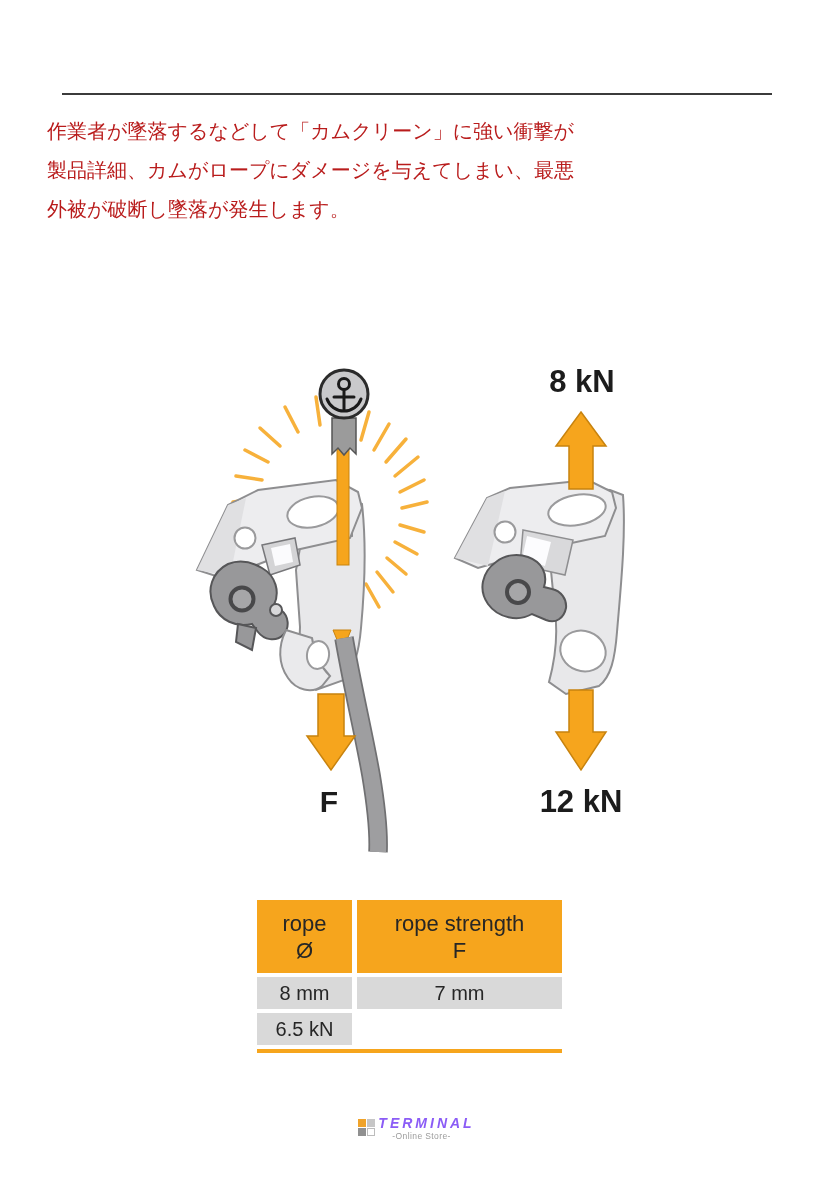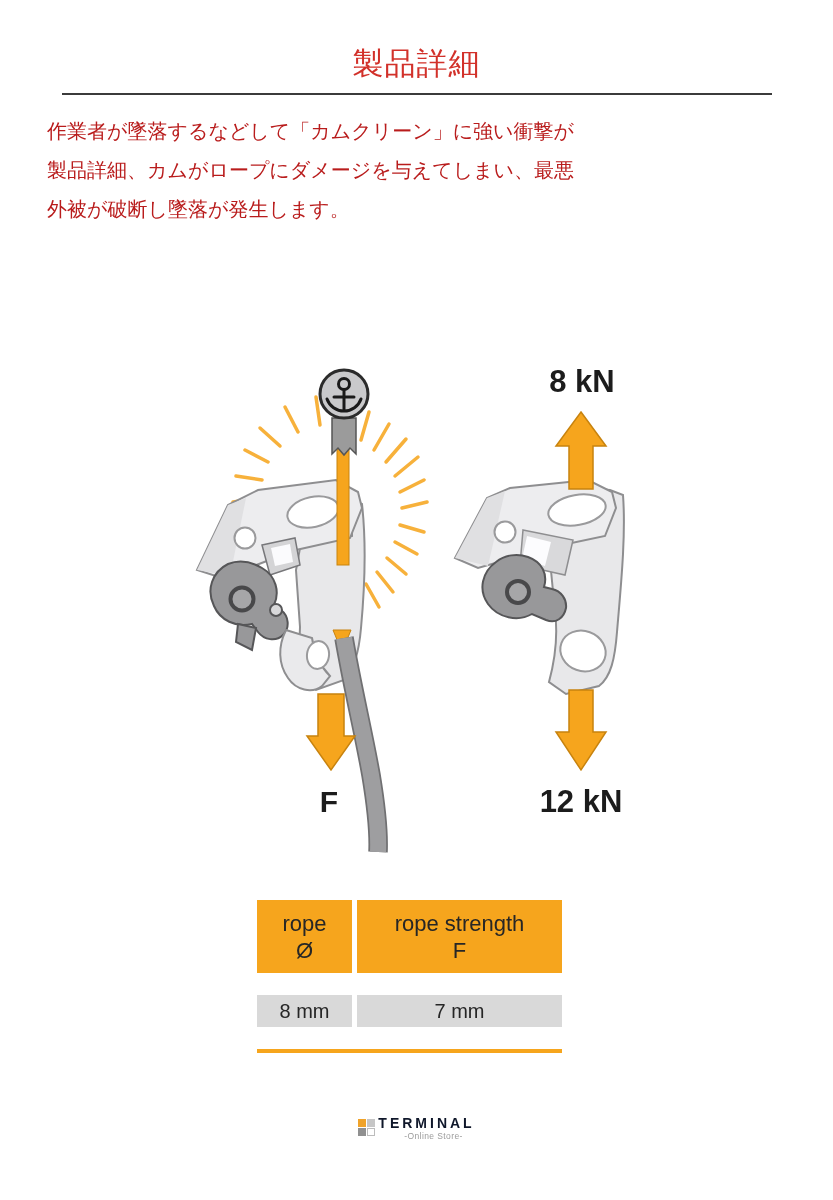--- a/index.html
+++ b/index.html
@@ -18,21 +18,21 @@
     position:absolute;top:112px;left:47px;width:760px;
     font-size:20px;line-height:39px;color:#b91c1c;
   }
   .diagram-svg{position:absolute;top:340px;left:0;}
   .diagram-svg text{
     font-family:"Liberation Sans",sans-serif;font-weight:bold;fill:#1c1c1c;
   }
   
   .spec-table{
     position:absolute;top:900px;left:257px;width:305px;
-    display:grid;grid-template-columns:95px 205px;gap:22px 5px;
+    display:grid;grid-template-columns:95px 205px;gap:4px 5px;
   }
   .spec-th{
     background:#f6a51d;height:73px;display:flex;flex-direction:column;
     align-items:center;justify-content:center;font-size:22px;line-height:27px;
     color:#262626;text-align:center;
   }
   .spec-td{
     background:#d9d9d9;height:32px;line-height:32px;text-align:center;
     font-size:20px;color:#262626;
   }
@@ -45,30 +45,29 @@
   .logo-grid{
     display:grid;grid-template-columns:8px 8px;grid-template-rows:8px 8px;
     gap:1px;margin-top:3px;
   }
   .sq{width:8px;height:8px;}
   .sq-tl{background:#f0a32a;}
   .sq-tr{background:#c6c6c6;}
   .sq-bl{background:#909090;}
   .sq-br{background:#ffffff;border:1px solid #bcbcbc;box-sizing:border-box;}
   .logo-text{display:flex;flex-direction:column;}
-  .brand{font-size:14px;font-weight:bold;letter-spacing:3px;color:#0f172a;line-height:15px;}
-  .tagline{font-size:8.5px;color:#9b9b9b;letter-spacing:0.4px;text-align:center;
+  .brand{font-size:14px;font-weight:bold;letter-spacing:3px;color:#8b5cf6;line-height:15px;font-style:italic;}
+  .tagline{font-size:8.5px;color:#9b9b9b;letter-spacing:0.4px;text-align:left;
     margin-top:0;margin-left:14px;line-height:10px;}
 </style>
 </head>
 <body>
 
 <div class="page">
 
-  <div class="page-title">製品詳細</div>
   <div class="title-rule"></div>
 
   <div class="description">
     <div>作業者が墜落するなどして「カムクリーン」に強い衝撃が</div>
     <div>製品詳細、カムがロープにダメージを与えてしまい、最悪</div>
     <div>外被が破断し墜落が発生します。</div>
   </div>
 
   <svg class="diagram-svg" width="833" height="560" viewBox="0 0 833 560">
 
@@ -181,20 +180,21 @@
     <div class="spec-th">
       <span>rope</span>
       <span>Ø</span>
     </div>
     <div class="spec-th">
       <span>rope strength</span>
       <span>F</span>
     </div>
     <div class="spec-td">8 mm</div>
     <div class="spec-td">7 mm</div>
+    <div class="spec-td">6.5 kN</div>
     <div class="spec-bottom"></div>
   </div>
 
   <div class="store-logo">
     <div class="logo-grid">
       <div class="sq sq-tl"></div>
       <div class="sq sq-tr"></div>
       <div class="sq sq-bl"></div>
       <div class="sq sq-br"></div>
     </div>

